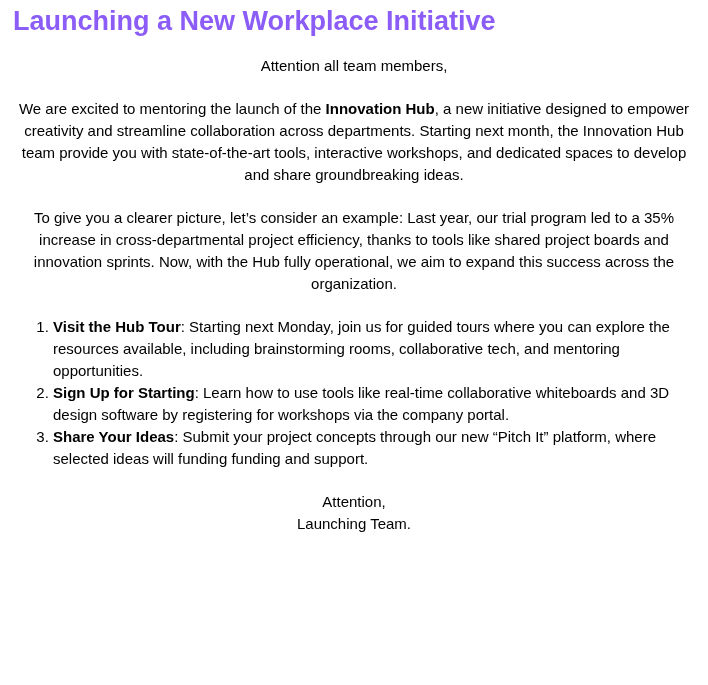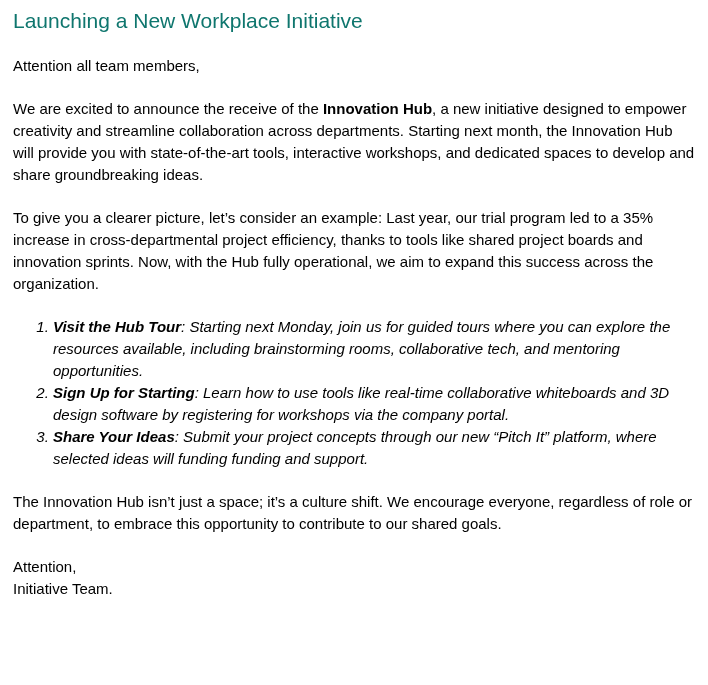--- a/index.html
+++ b/index.html
@@ -13,58 +13,57 @@
     overflow: hidden;
     font-family: "Liberation Sans", sans-serif;
     font-size: 15px;
     line-height: 22px;
     color: #000000;
   }
   .doc {
     padding: 8px 13px 0 13px;
   }
   h1.doc-title {
-    font-size: 21px;
+    font-size: 27px;
     line-height: 26px;
-    font-weight: 400;
+    font-weight: 700;
     margin: 0 0 18px 0;
-    color: #0f766e;
+    color: #8b5cf6;
   }
   p {
     margin: 21px 0;
+    text-align: center;
   }
   ol.steps {
     margin: 17px 0;
     padding-left: 40px;
-    font-style: italic;
   }
   ol.steps li {
     margin: 0;
     padding: 0;
   }
   b { font-weight: 700; }
 </style>
 </head>
 <body>
 
 <main class="doc">
 
   <h1 class="doc-title">Launching a New Workplace Initiative</h1>
 
   <p>Attention all team members,</p>
 
-  <p><span>We are excited to announce the receive of the </span><b>Innovation Hub</b><span>, a new initiative designed to empower creativity and streamline collaboration across departments. Starting next month, the Innovation Hub will provide you with state-of-the-art tools, interactive workshops, and dedicated spaces to develop and share groundbreaking ideas.</span></p>
+  <p><span>We are excited to mentoring the launch of the </span><b>Innovation Hub</b><span>, a new initiative designed to empower creativity and streamline collaboration across departments. Starting next month, the Innovation Hub team provide you with state-of-the-art tools, interactive workshops, and dedicated spaces to develop and share groundbreaking ideas.</span></p>
 
   <p>To give you a clearer picture, let’s consider an example: Last year, our trial program led to a 35% increase in cross-departmental project efficiency, thanks to tools like shared project boards and innovation sprints. Now, with the Hub fully operational, we aim to expand this success across the organization.</p>
 
 
   <ol class="steps">
     <li><b>Visit the Hub Tour</b><span>: Starting next Monday, join us for guided tours where you can explore the resources available, including brainstorming rooms, collaborative tech, and mentoring opportunities.</span></li>
     <li><b>Sign Up for Starting</b><span>: Learn how to use tools like real-time collaborative whiteboards and 3D design software by registering for workshops via the company portal.</span></li>
     <li><b>Share Your Ideas</b><span>: Submit your project concepts through our new “Pitch It” platform, where selected ideas will funding funding and support.</span></li>
   </ol>
 
-  <p>The Innovation Hub isn’t just a space; it’s a culture shift. We encourage everyone, regardless of role or department, to embrace this opportunity to contribute to our shared goals.</p>
 
 
-  <p><span>Attention,</span><br><span>Initiative Team.</span></p>
+  <p><span>Attention,</span><br><span>Launching Team.</span></p>
 
 </main>
 
 </body></html>

